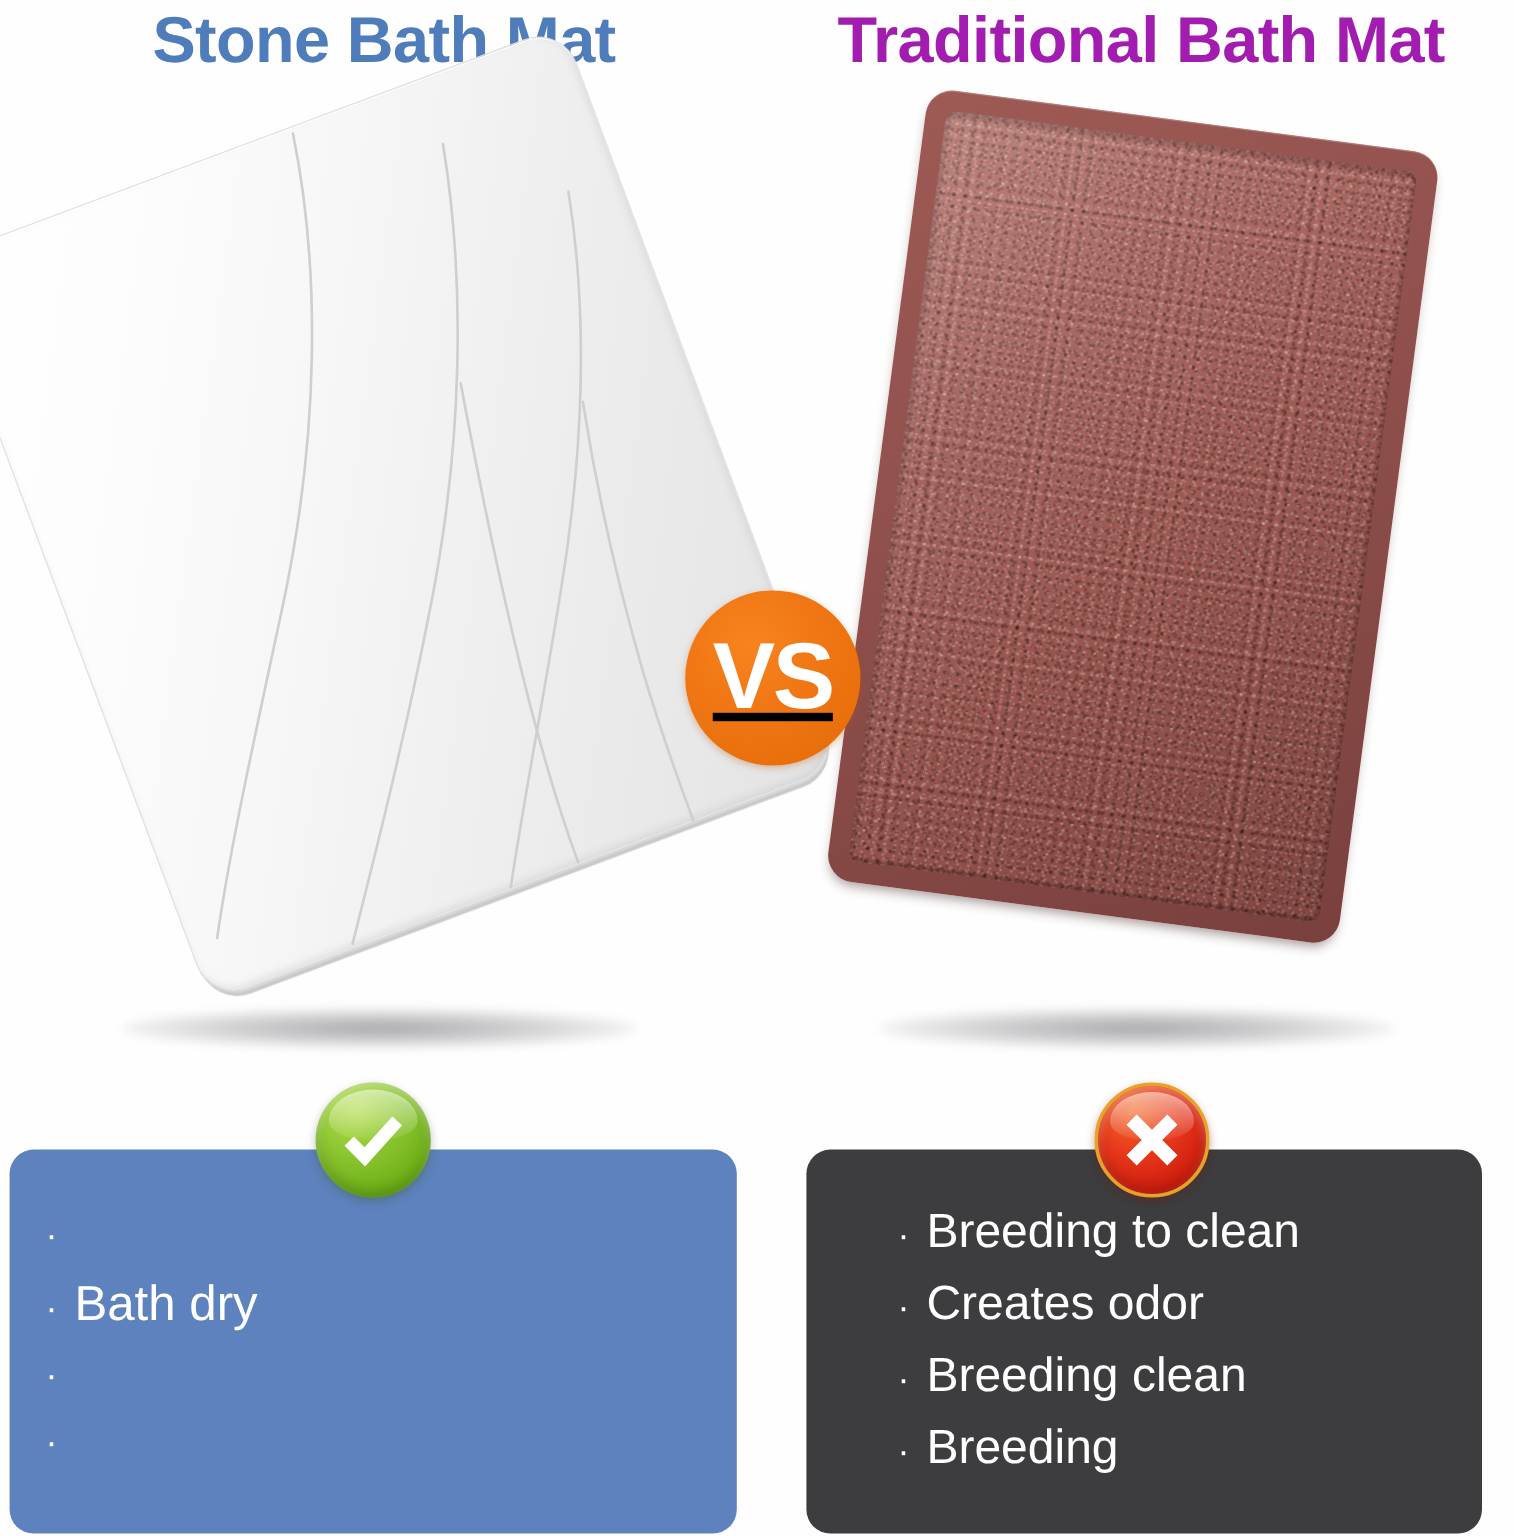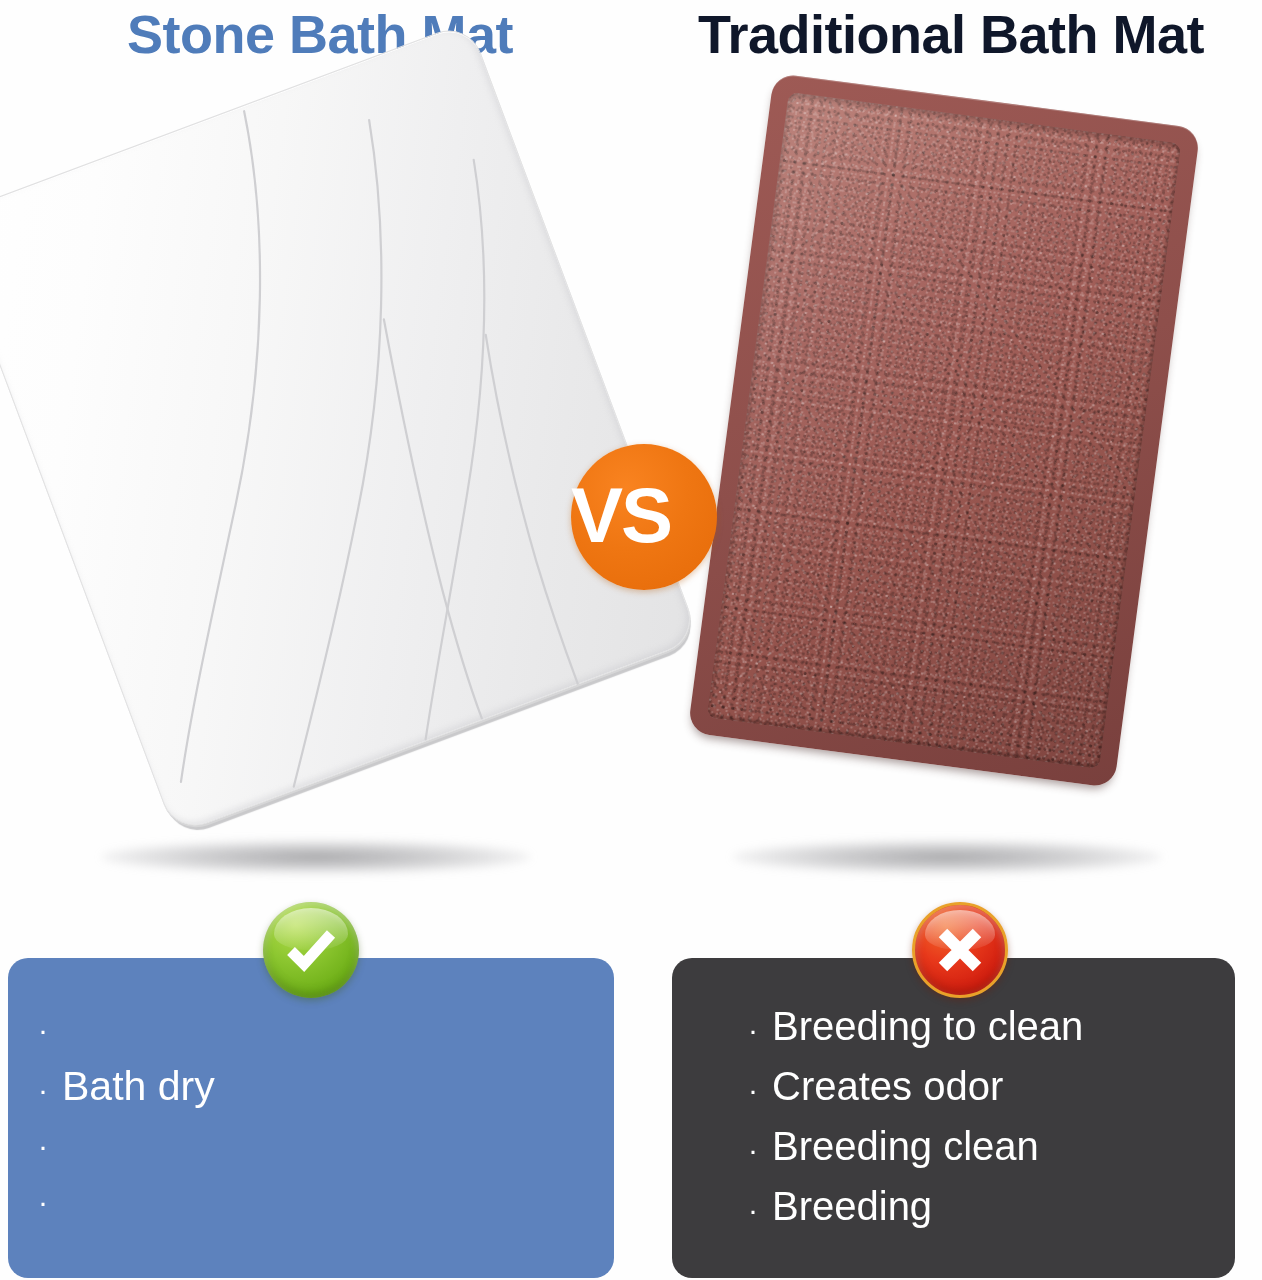--- a/index.html
+++ b/index.html
@@ -36,21 +36,21 @@
     left: 0;
     width: 640px;
     text-align: center;
     color: #4f7cba;
     text-shadow: 0 1px 0 rgba(255,255,255,0.8);
   }
   #title-right {
     left: 640px;
     width: 622px;
     text-align: center;
-    color: #0f172a;
+    color: #a21caf;
   }
 
   
   .product-area {
     position: absolute;
     top: 70px;
     height: 830px;
     width: 631px;
   }
   #product-left  { left: 0; }
@@ -159,30 +159,31 @@
       rgba(255,255,255,0.05) 28%,
       rgba(255,255,255,0.00) 52%,
       rgba(0,0,0,0.07) 100%);
     pointer-events: none;
   }
 
   
   #vs-badge {
     position: absolute;
     left: 571px;
-    top: 444px;
+    top: 492px;
     width: 146px;
     height: 146px;
     border-radius: 50%;
     background: radial-gradient(circle at 38% 30%, #f98320 0%, #ef7612 45%, #e56a08 100%);
     display: flex;
     align-items: center;
-    justify-content: flex-start;
+    justify-content: center;
     z-index: 6;
     box-shadow: 0 2px 6px rgba(180,90,10,0.35);
+    text-decoration: underline;
   }
   #vs-badge .vs-text {
     color: #ffffff;
     font-size: 78px;
     font-weight: 700;
     line-height: 1;
     letter-spacing: -2px;
     font-family: "Liberation Sans", sans-serif;
     transform: translateY(-2px);
   }

